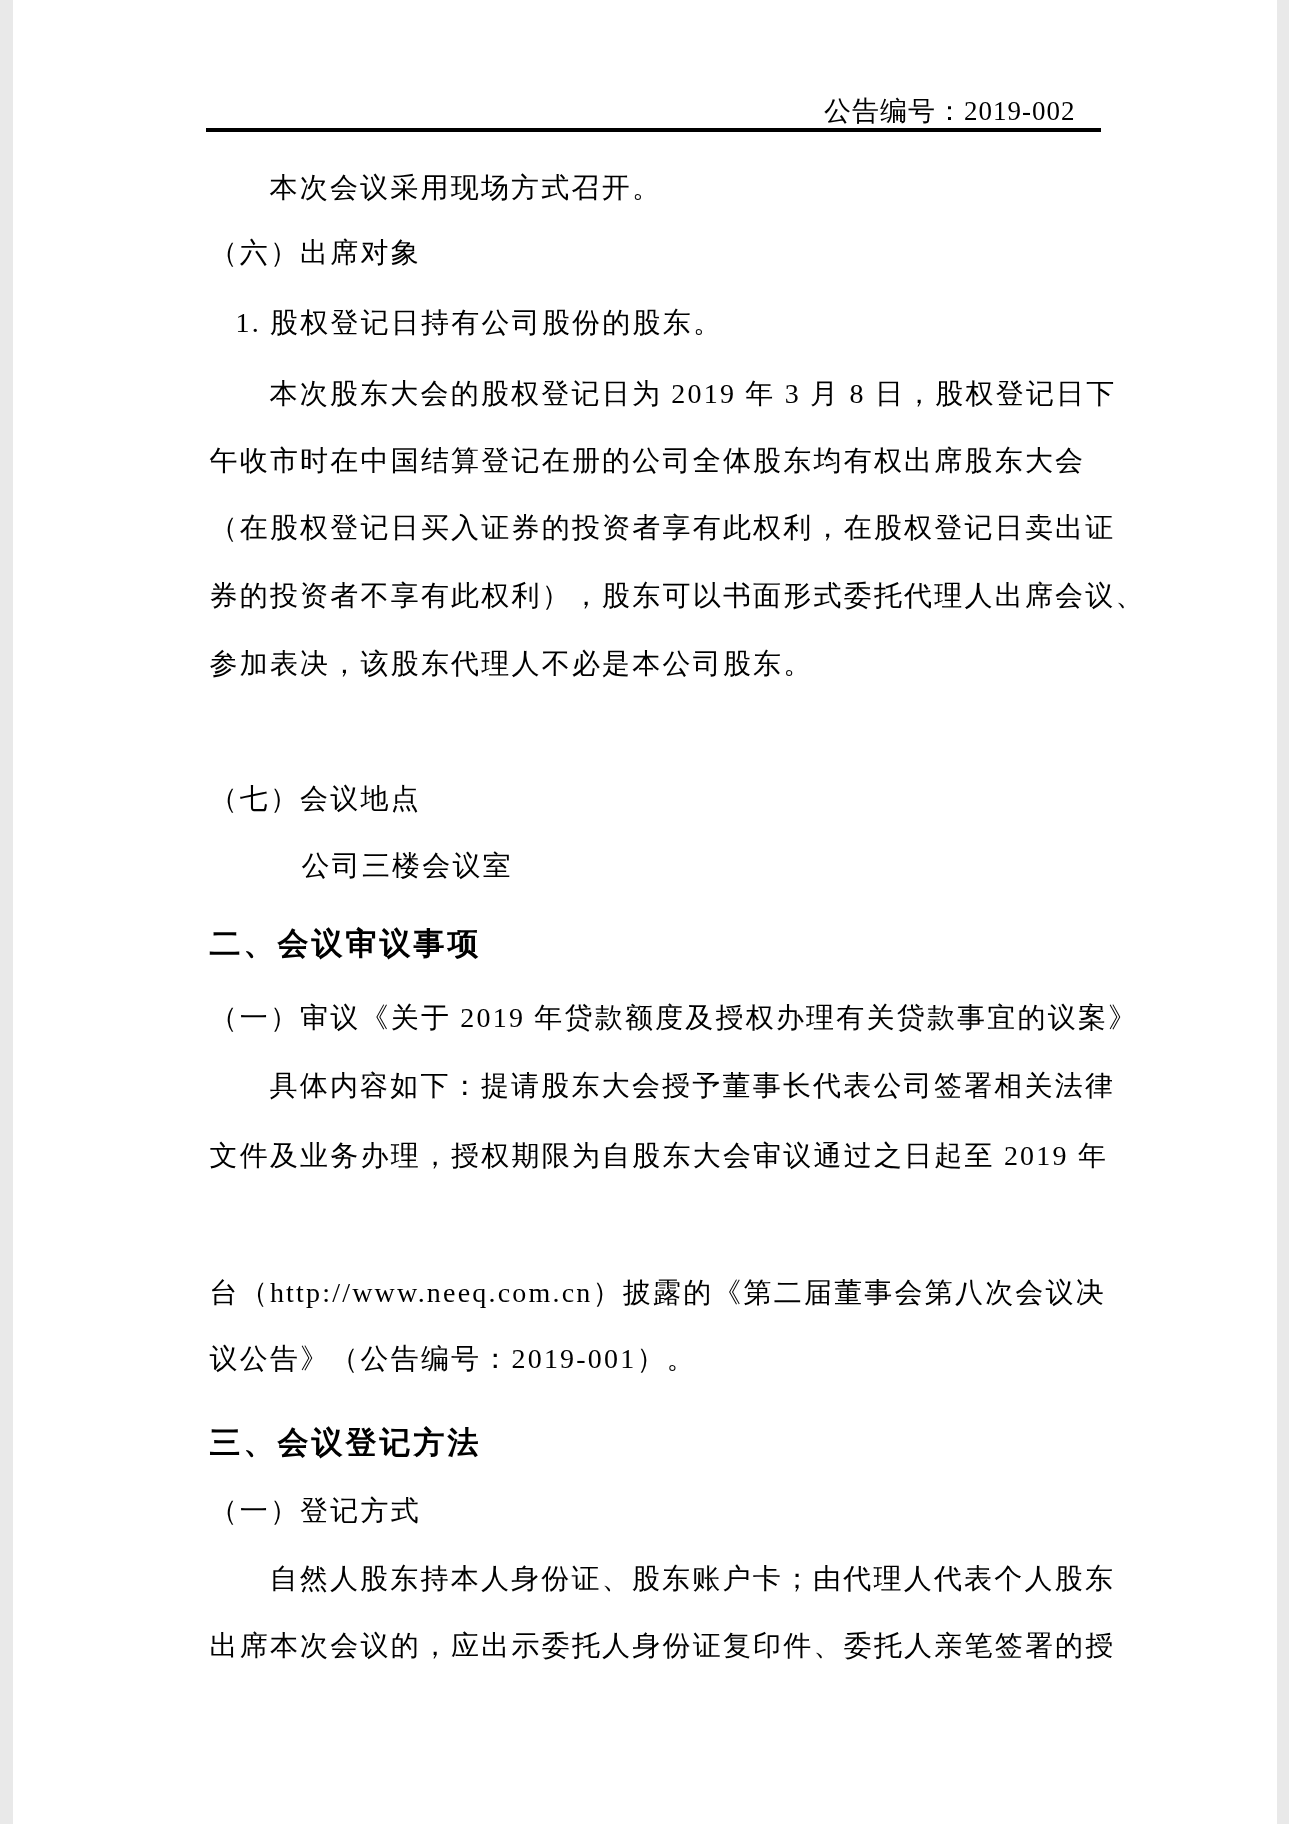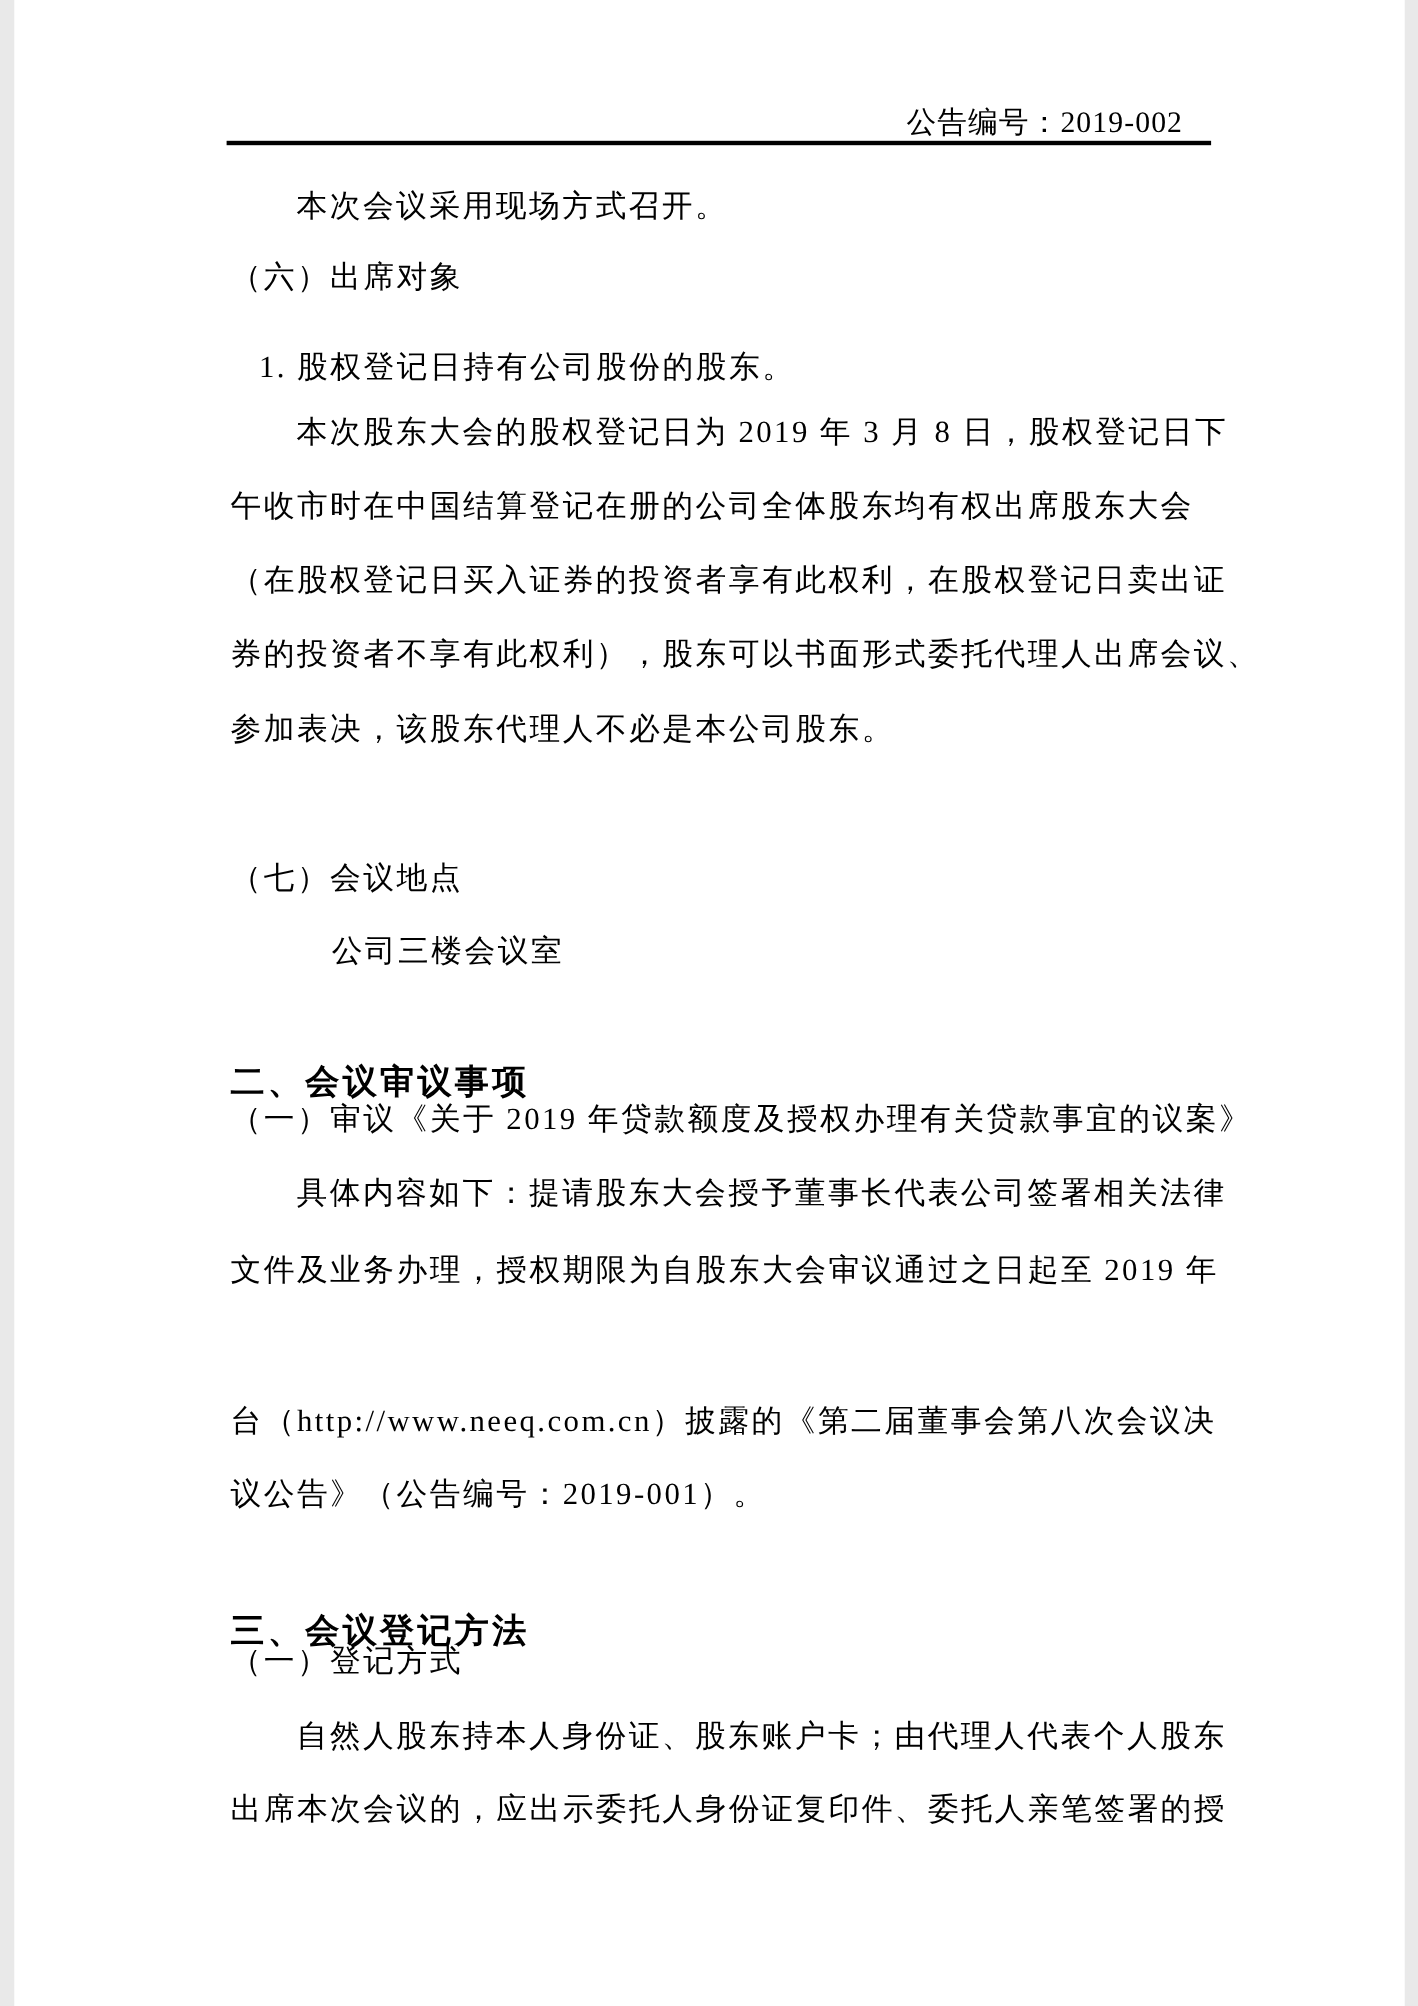--- a/index.html
+++ b/index.html
@@ -17,24 +17,24 @@
   }
   .rule{
     position:absolute;left:193px;top:128px;
     width:895px;height:4px;background:#000000;
   }
   .ln{
     position:absolute;left:197px;
     font-size:28px;line-height:33px;letter-spacing:2.2px;
     white-space:nowrap;
   }
-  .ind1{left:223px;margin-top:12px;}
+  .ind1{left:223px;}
   .ind2{left:257px;}
   .ind3{left:289px;}
-  .bold{font-weight:700;font-size:31px;letter-spacing:3px;margin-top:40px;}
+  .bold{font-weight:700;font-size:31px;letter-spacing:3px;}
 </style>
 </head>
 <body>
 
 <div class="page">
 
   <div class="hdr">公告编号：2019-002</div>
 
   <div class="rule"></div>
 

